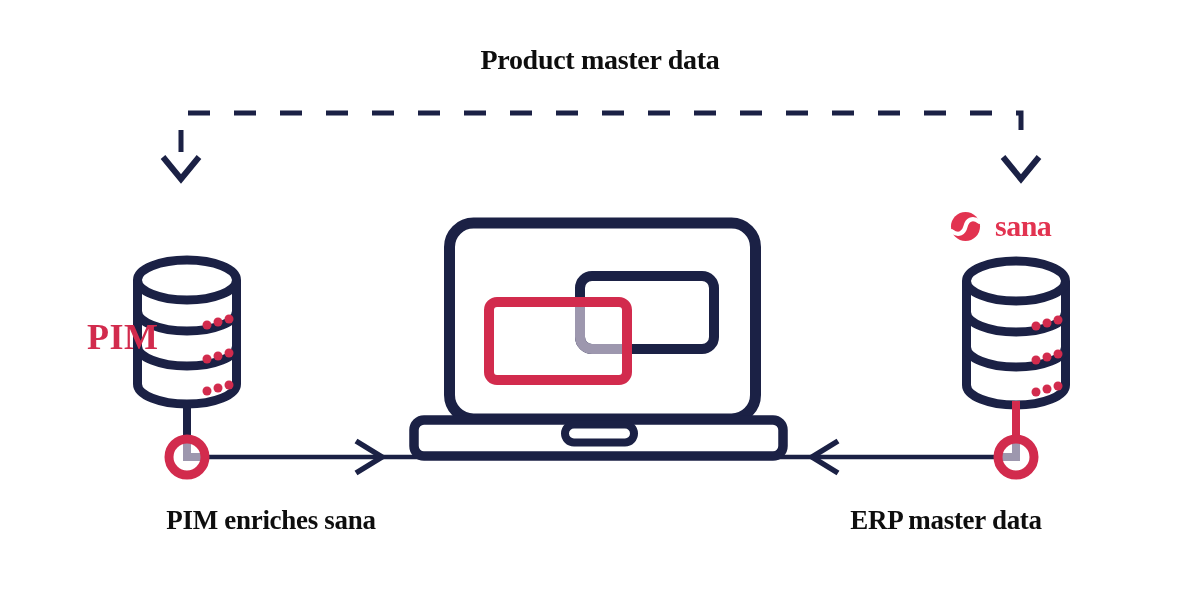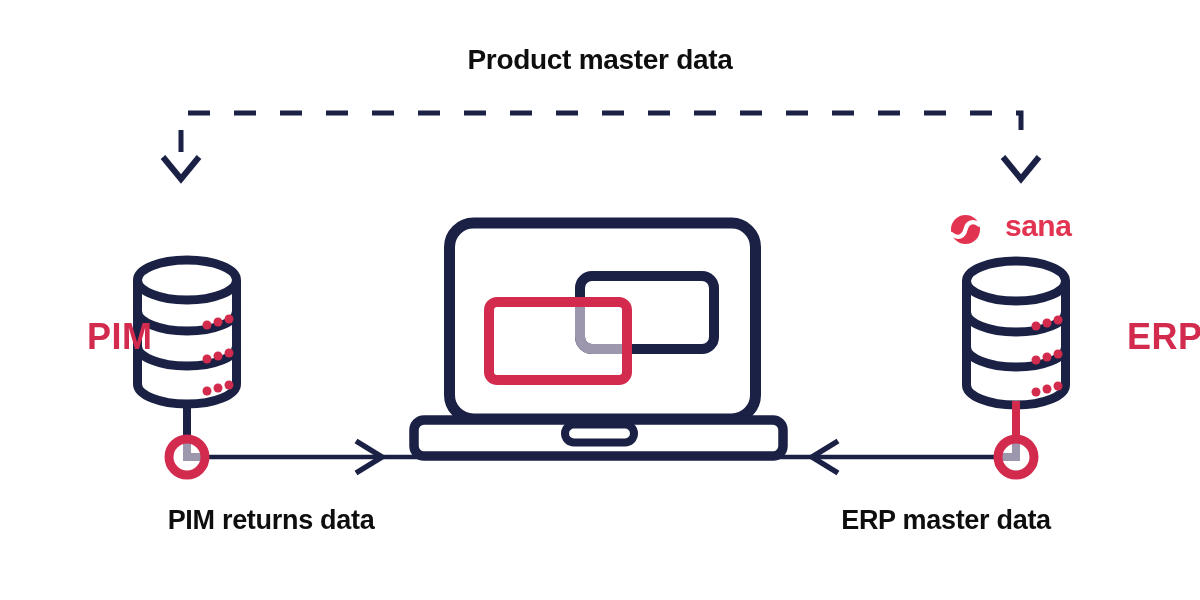--- a/index.html
+++ b/index.html
@@ -8,21 +8,21 @@
     --brand-red:#e23350;
     --overlap-gray:#9d97ae;
     --ink:#0e0e0e;
     --bg:#ffffff;
   }
   html,body{margin:0;padding:0;background:var(--bg);}
   #stage{
     position:relative;
     width:1200px;height:552px;
     background:var(--bg);
-    font-family:Liberation Sans, sans-serif;
+    font-family:Liberation Serif, serif;
     overflow:hidden;
   }
   #canvas{position:absolute;left:0;top:0;}
   .txt{position:absolute;color:var(--ink);white-space:nowrap;}
   .title{
     left:0;right:0;top:44px;text-align:center;
     font-size:28px;font-weight:700;letter-spacing:-.3px;
   }
   .node-label{
     font-size:36px;font-weight:700;color:var(--red);letter-spacing:.5px;margin-left:43px;
@@ -30,21 +30,21 @@
   .pim-label{left:44px;top:316px;}
   .erp-label{left:1084px;top:316px;}
   .caption{
     top:505px;font-size:27px;font-weight:700;transform:translateX(-50%);
     letter-spacing:-.3px;
   }
   .caption-left{left:271px;}
   .caption-right{left:946px;}
   .sana{
     position:absolute;left:950px;top:211px;
-    display:flex;align-items:flex-end;gap:24px;
+    display:flex;align-items:flex-start;gap:14px;
   }
   .sana-text{
     font-size:30px;font-weight:600;color:var(--brand-red);
     letter-spacing:-.5px;line-height:1;padding-bottom:4px;
   }
 </style>
 </head>
 <body>
 
 <div id="stage">
@@ -112,27 +112,26 @@
       <circle cx="1016" cy="457" r="18" fill="#ffffff"></circle>
       <path d="M1016,442 V457 H998" fill="none" stroke="#9d97ae" stroke-width="8"></path>
       <circle cx="1016" cy="457" r="18" fill="none" stroke="#d22b4d" stroke-width="9"></circle>
     </g>
   </svg>
 
   <div class="txt title">Product master data</div>
 
   <div class="txt node-label pim-label">PIM</div>
 
-  <div class="txt node-label erp-label">ERP</div>
 
   <div class="sana">
     <svg width="31" height="31" viewBox="0 0 32 32">
       <circle cx="16" cy="16" r="15" fill="#e23350"></circle>
       <path d="M2,21 C9,26.5 14.5,22.5 16,16 C17.5,9.5 23,5.5 30,11" fill="none" stroke="#ffffff" stroke-width="4.4" stroke-linecap="round"></path>
     </svg>
     <span class="sana-text">sana</span>
   </div>
 
-  <div class="txt caption caption-left">PIM returns data</div>
+  <div class="txt caption caption-left">PIM enriches sana</div>
 
   <div class="txt caption caption-right">ERP master data</div>
 
 </div>
 
 </body></html>

